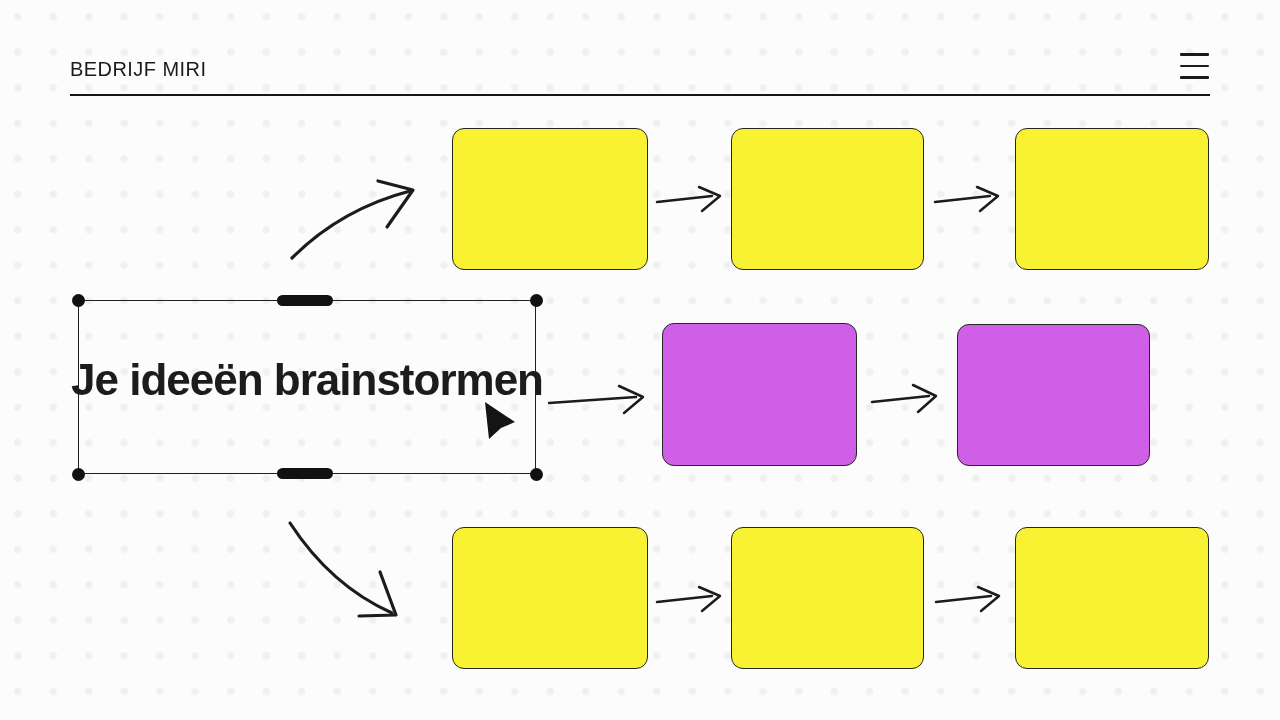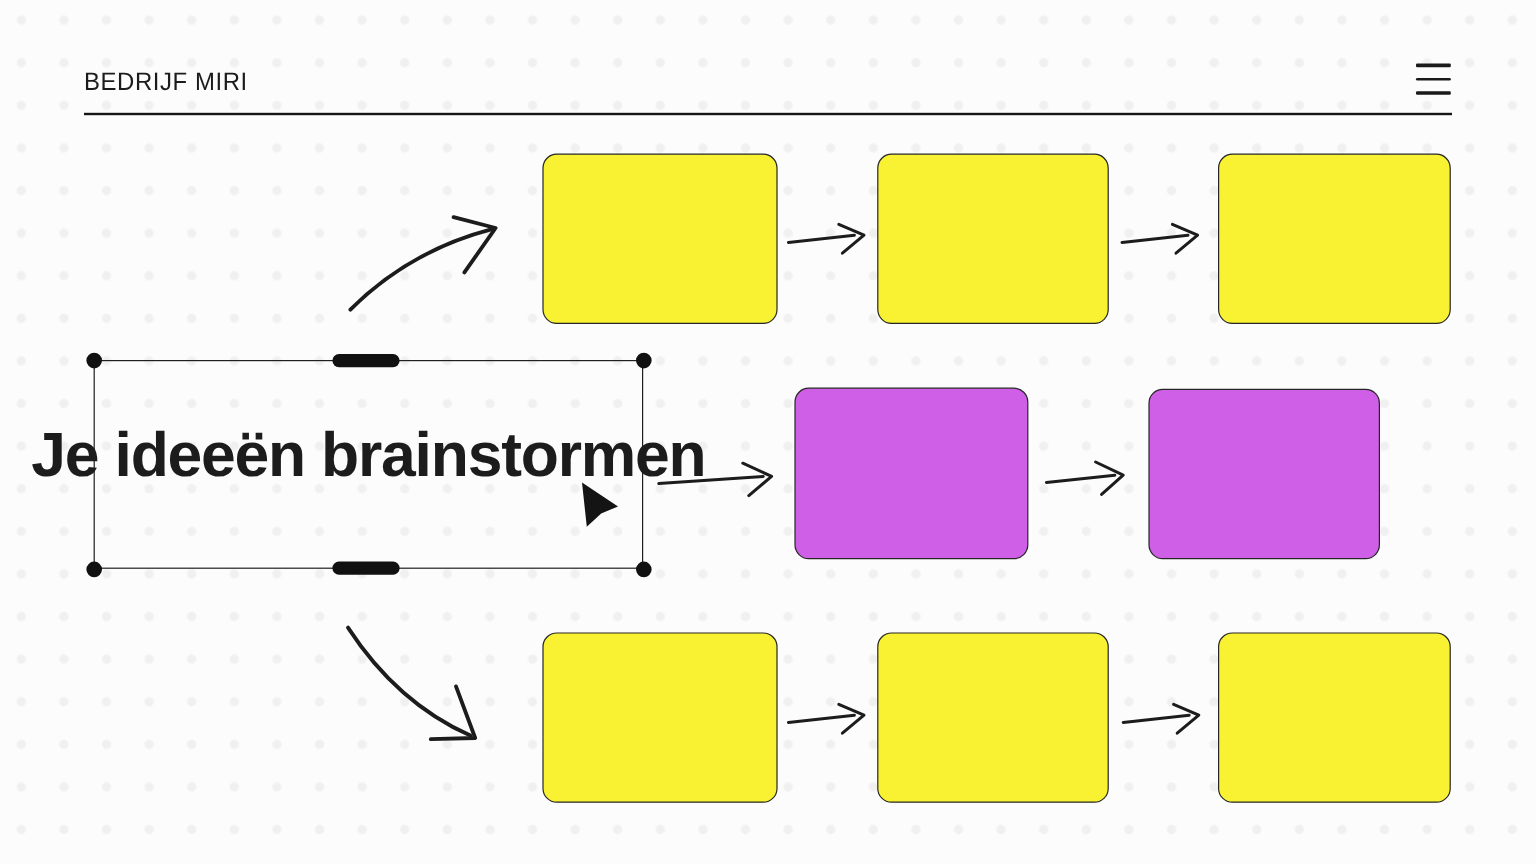--- a/index.html
+++ b/index.html
@@ -79,21 +79,21 @@
     top: 300px;
     width: 458px;
     height: 174px;
     border: 1.4px solid #1f1f1f;
     box-sizing: border-box;
     display: flex;
     align-items: center;
     justify-content: center;
   }
   .text-item .label {
-    font-size: 52px;
+    font-size: 44px;
     font-weight: 700;
     letter-spacing: -1px;
     color: #1c1c1c;
     white-space: nowrap;
     padding-bottom: 14px;
   }
   .handle-dot {
     position: absolute;
     width: 13px;
     height: 13px;

